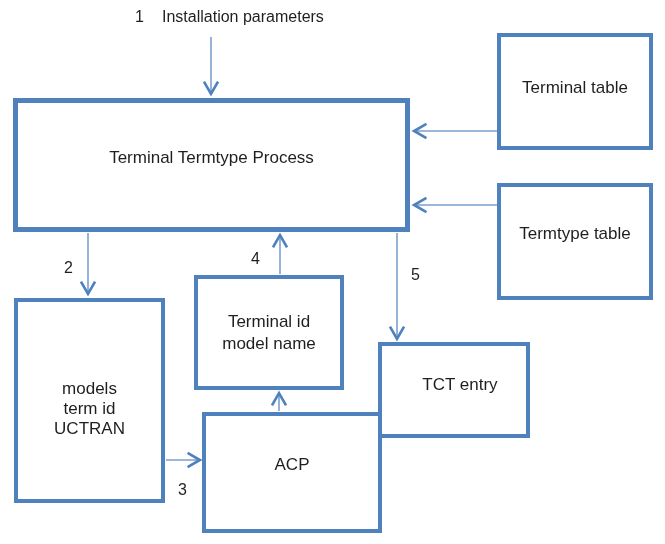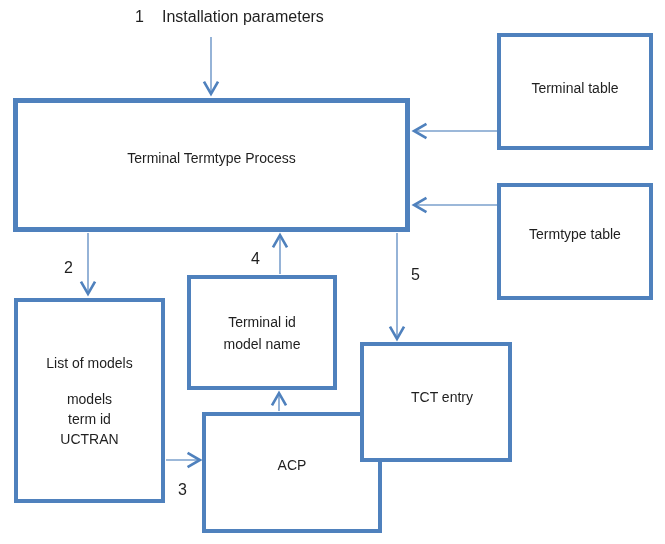--- a/index.html
+++ b/index.html
@@ -38,30 +38,30 @@
   }
   .box {
     position: absolute;
     border: 4px solid var(--box-border);
     background: #ffffff;
     display: flex;
     flex-direction: column;
     align-items: center;
     justify-content: center;
     text-align: center;
-    font-size: 14px;
+    font-size: 17px;
     line-height: 20px;
   }
   .box-tip        { left: 13px;  top: 98px;  width: 397px; height: 134px; border-width: 5px; padding-bottom: 14px; }
   .box-terminal   { left: 497px; top: 33px;  width: 156px; height: 117px; padding-bottom: 8px; }
   .box-termtype   { left: 497px; top: 183px; width: 156px; height: 117px; padding-bottom: 16px; }
   .box-list       { left: 14px;  top: 298px; width: 151px; height: 205px; }
-  .box-termid     { left: 187px; top: 275px; width: 150px; height: 115px; line-height: 22px; }
+  .box-termid     { left: 194px; top: 275px; width: 150px; height: 115px; line-height: 22px; }
   .box-acp        { left: 202px; top: 412px; width: 180px; height: 121px; padding-bottom: 16px; }
-  .box-tct        { left: 360px; top: 342px; width: 152px; height: 120px; padding-bottom: 10px; padding-left: 12px; }
+  .box-tct        { left: 378px; top: 342px; width: 152px; height: 96px; padding-bottom: 10px; padding-left: 12px; }
   .list-gap { height: 16px; }
   .float-label {
     position: absolute;
     font-size: 16px;
     line-height: 18px;
     white-space: nowrap;
   }
   .lbl-1     { left: 135px; top: 8px; }
   .lbl-top   { left: 162px; top: 8px; }
   .lbl-2     { left: 64px;  top: 259px; }
@@ -111,21 +111,20 @@
 
   <div class="box box-terminal">
     <span>Terminal table</span>
   </div>
 
   <div class="box box-termtype">
     <span>Termtype table</span>
   </div>
 
   <div class="box box-list">
-    <span>List of models</span>
     <span class="list-gap"></span>
     <span>models</span>
     <span>term id</span>
     <span>UCTRAN</span>
   </div>
 
   <div class="box box-termid">
     <span>Terminal id</span>
     <span>model name</span>
   </div>

